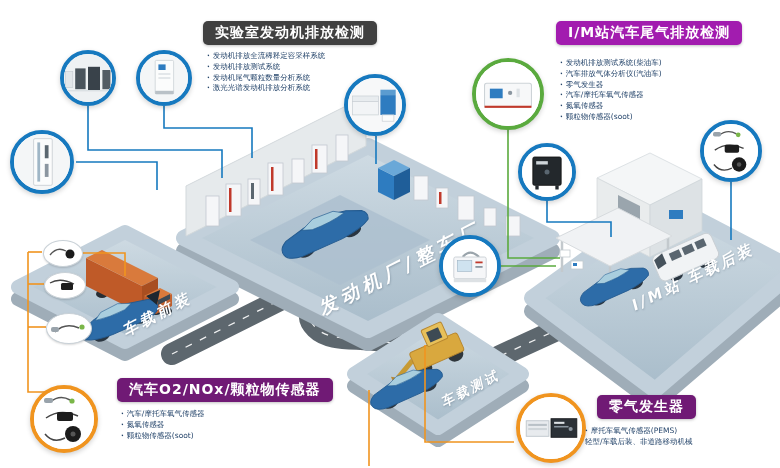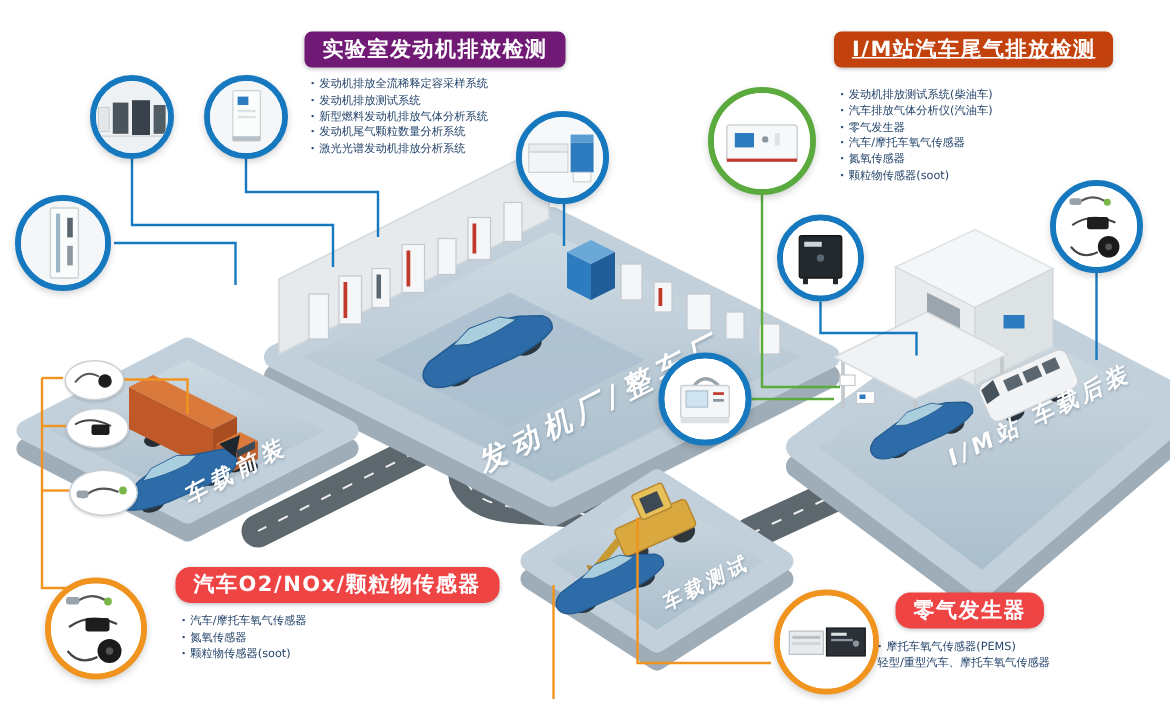--- a/index.html
+++ b/index.html
@@ -4,23 +4,23 @@
 <style>
   html,body{margin:0;padding:0;background:#fff;}
   .stage{position:relative;width:780px;height:468px;background:#ffffff;overflow:hidden;
          font-family:"DejaVu Sans","Liberation Sans",sans-serif;}
 
   
   .panel{position:absolute;}
   .hdr{display:inline-block;color:#fff;font-weight:bold;border-radius:5px;
        padding:3px 12px;font-size:14px;letter-spacing:1px;white-space:nowrap;
        box-shadow:0 1px 3px rgba(0,0,0,.25);}
-  .hdr.blue{background:#701a75;}
-  .hdr.green{background:#c2410c;text-decoration:underline;}
-  .hdr.orange{background:#ef4444;border-radius:10px;}
+  .hdr.blue{background:#404040;}
+  .hdr.green{background:#a21caf;}
+  .hdr.orange{background:#701a75;}
   .list{margin:6px 0 0 4px;padding:0;list-style:none;font-size:7.5px;
         color:#25456b;line-height:10.8px;white-space:nowrap;}
   .list li::before{content:"·";font-weight:bold;margin-right:3px;}
   .list li.cont::before{content:"";margin-right:0;}
   #panel-im .list{margin-top:13px;}
   #panel-sensors .list{margin-top:7px;}
   #panel-obd .list{margin-top:7px;margin-left:-12px;}
 
   
   .circle{position:absolute;background:#fff;border-radius:50%;overflow:hidden;
@@ -342,21 +342,20 @@
       <rect x="4" y="13" width="8" height="5" rx="2" fill="#99a3ab"></rect>
       <circle cx="35" cy="13" r="2.6" fill="#7ab648"></circle>
     </svg>
   </div>
 
   <div class="panel" id="panel-lab" style="left:203px;top:21px;">
     <div class="hdr blue">实验室发动机排放检测</div>
     <ul class="list">
       <li>发动机排放全流稀释定容采样系统</li>
       <li>发动机排放测试系统</li>
-      <li>新型燃料发动机排放气体分析系统</li>
       <li>发动机尾气颗粒数量分析系统</li>
       <li>激光光谱发动机排放分析系统</li>
     </ul>
   </div>
 
   <div class="panel" id="panel-im" style="left:556px;top:21px;">
     <div class="hdr green">I/M站汽车尾气排放检测</div>
     <ul class="list">
       <li>发动机排放测试系统(柴油车)</li>
       <li>汽车排放气体分析仪(汽油车)</li>
@@ -373,17 +372,17 @@
       <li>汽车/摩托车氧气传感器</li>
       <li>氮氧传感器</li>
       <li>颗粒物传感器(soot)</li>
     </ul>
   </div>
 
   <div class="panel" id="panel-obd" style="left:597px;top:395px;">
     <div class="hdr orange">零气发生器</div>
     <ul class="list">
       <li>摩托车氧气传感器(PEMS)</li>
-      <li class="cont">轻型/重型汽车、摩托车氧气传感器</li>
+      <li class="cont">轻型/车载后装、非道路移动机械</li>
     </ul>
   </div>
 
 </div>
 
 </body></html>

